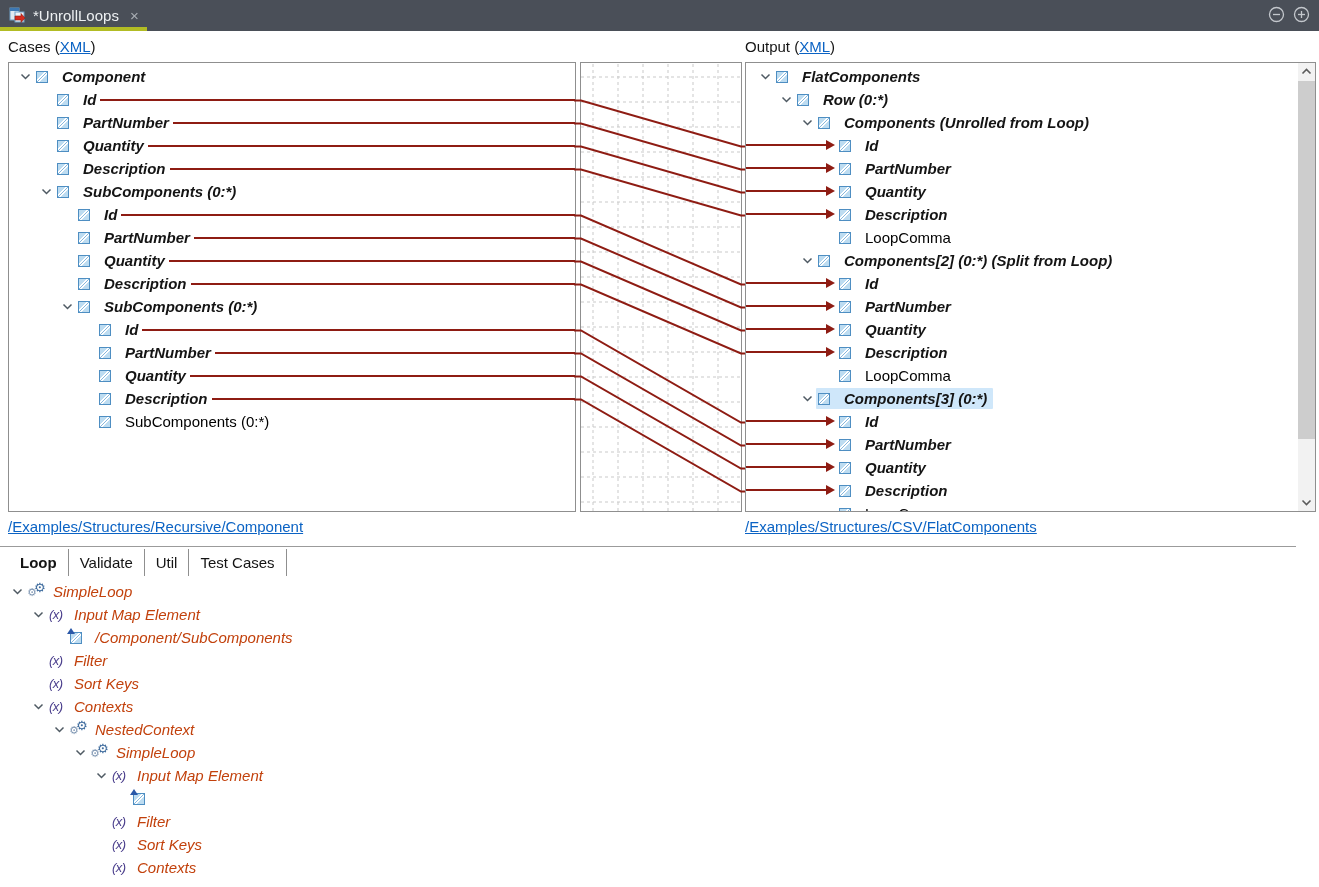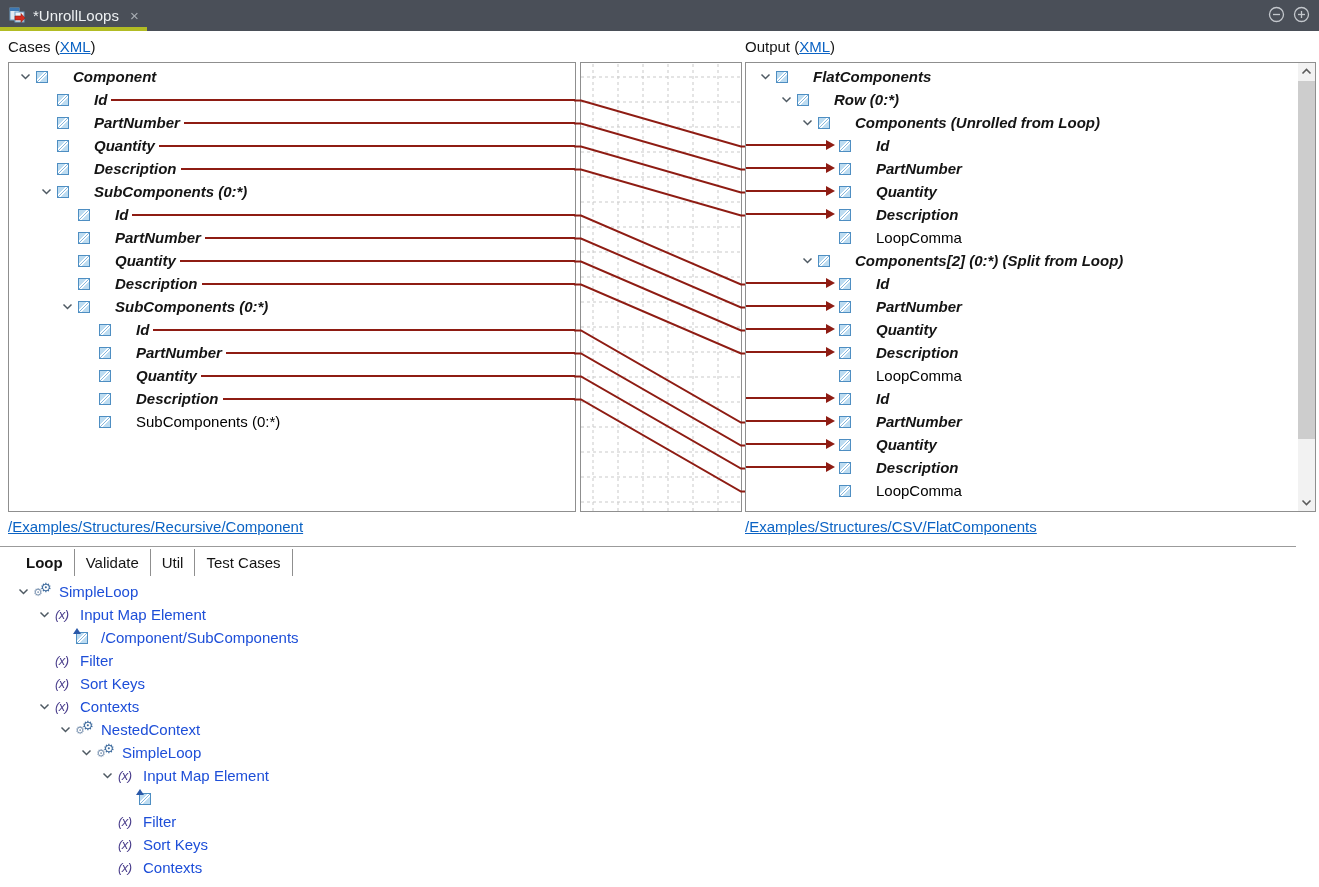--- a/index.html
+++ b/index.html
@@ -28,21 +28,21 @@
   #output-panel { left:745px; width:571px; }
   .grid-panel { position:absolute; top:62px; left:580px; width:162px; height:450px;
     border:1px solid #8f8f8f; background:#fff; }
   .grid-panel svg { position:absolute; left:-7px; top:1px; overflow:visible; }
 
   
   .trow { height:23px; display:flex; align-items:center; font-size:15px; position:relative;
     white-space:nowrap; }
   .exp { width:22px; flex:0 0 auto; display:flex; justify-content:center; align-items:center; }
   .icon-box { width:17px; flex:0 0 auto; display:flex; align-items:center; }
-  .tlabel { margin-left:20px; }
+  .tlabel { margin-left:9px; }
   .tlabel.mapped { font-weight:bold; font-style:italic; color:#141414; }
   .tlabel.plain { color:#000000; }
   .selwrap { display:flex; align-items:center; background:#cfe7fa; padding:2px 6px 2px 2px;
     margin-left:-2px; border-radius:1px; }
   .mapline { flex:1 1 auto; height:2px; margin-left:4px; }
   .a-line { position:absolute; left:0; top:10px; height:2px; width:80px; }
   .a-head { position:absolute; left:80px; top:6px; width:0; height:0;
     border-top:5px solid transparent; border-bottom:5px solid transparent; }
 
   
@@ -62,28 +62,28 @@
 
   
   .vscroll { position:absolute; right:0; top:0; width:17px; height:448px; background:#f2f2f2; }
   .sb-btn { position:absolute; left:0; width:17px; height:17px; display:flex;
     align-items:center; justify-content:center; background:#f2f2f2; }
   .sb-btn.up { top:0; } .sb-btn.down { bottom:0; }
   .sb-thumb { position:absolute; left:0; top:18px; width:17px; height:358px; background:#cdcdcd; }
 
   
   .bottom-pane { position:absolute; left:0; top:546px; width:1296px; height:341px;
-    border-top:1px solid #9b9b9b; background:#fff;padding-left:6px; }
+    border-top:1px solid #9b9b9b; background:#fff; }
   .btabs { display:flex; height:27px; align-items:stretch; padding-left:8px; margin-top:2px; }
   .btab { font-size:15px; color:#141414; padding:0 11px; display:flex; align-items:center;
     border-right:1px solid #8f8f8f; cursor:default; }
   .btab:first-child { border-left:1px solid #8f8f8f00; }
   .btab.active { font-weight:bold; }
   #bottom-tree { margin-top:4px; }
-  #bottom-tree .tlabel { color:#1d4ed8; margin-left:5px; }
+  #bottom-tree .tlabel { color:#c2410c; margin-left:5px;font-style:italic; }
 </style>
 </head>
 <body>
 
 <div class="titlebar">
   <div class="doc-tab">
     <span class="ticon">
       <svg width="17" height="17" viewBox="0 0 17 17">
         <rect x="1" y="1" width="9" height="12" fill="#dfe9f2" stroke="#6f9fc6"></rect>
         <rect x="1" y="1" width="9" height="3" fill="#3c78b4"></rect>
@@ -467,20 +467,34 @@
     </div>
     <div class="trow">
       <span style="flex:0 0 auto;width:71px"></span>
       <span class="exp"></span>
       <span class="icon-box">
         <span class="el-sq"></span>
       </span>
       <span class="tlabel plain">LoopComma</span>
     </div>
     <div class="trow">
+      <span style="flex:0 0 auto;width:50px"></span>
+      <span class="exp">
+        <svg width="11" height="7" viewBox="0 0 11 7">
+          <polyline points="1.5,1.5 5.5,5.5 9.5,1.5" fill="none" stroke="#4f5a63" stroke-width="1.5"></polyline>
+        </svg>
+      </span>
+      <span class="selwrap">
+        <span class="icon-box">
+          <span class="el-sq"></span>
+        </span>
+        <span class="tlabel mapped">Components[3] (0:*)</span>
+      </span>
+    </div>
+    <div class="trow">
       <span style="flex:0 0 auto;width:71px"></span>
       <span class="exp"></span>
       <span class="icon-box">
         <span class="el-sq"></span>
       </span>
       <span class="tlabel mapped">Id</span>
       <span class="a-line" style="background:#8e1c13"></span>
       <span class="a-head" style="border-left:9px solid #8e1c13"></span>
     </div>
     <div class="trow">

